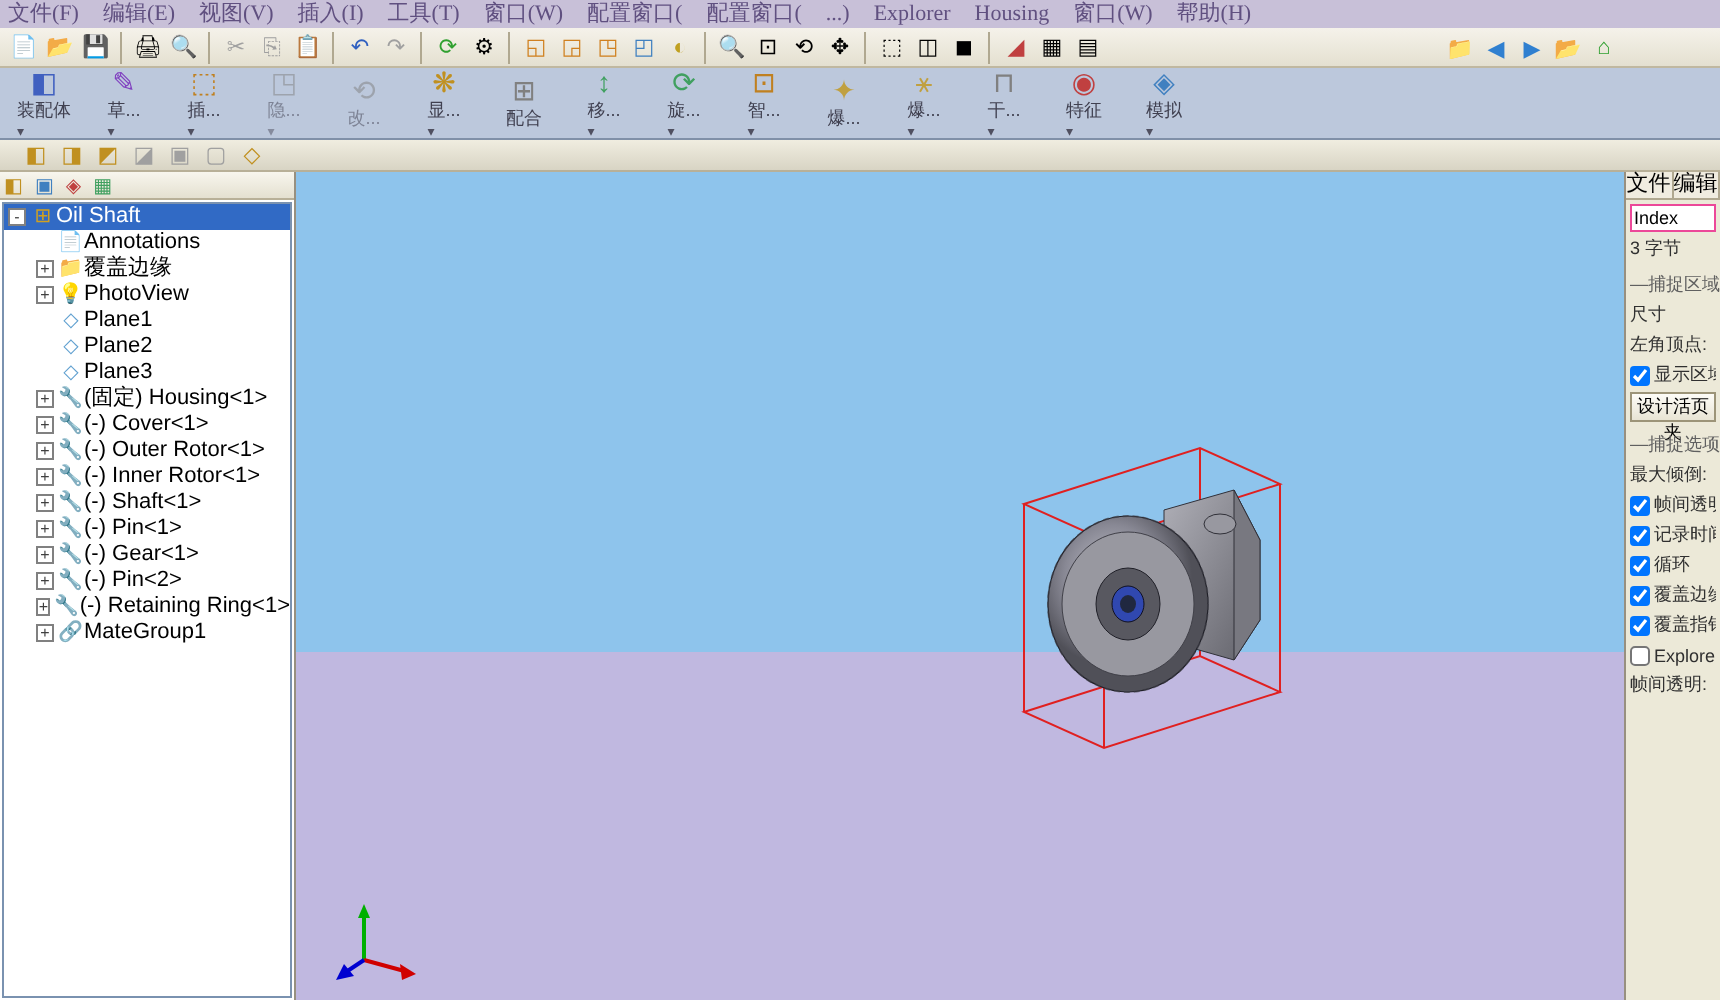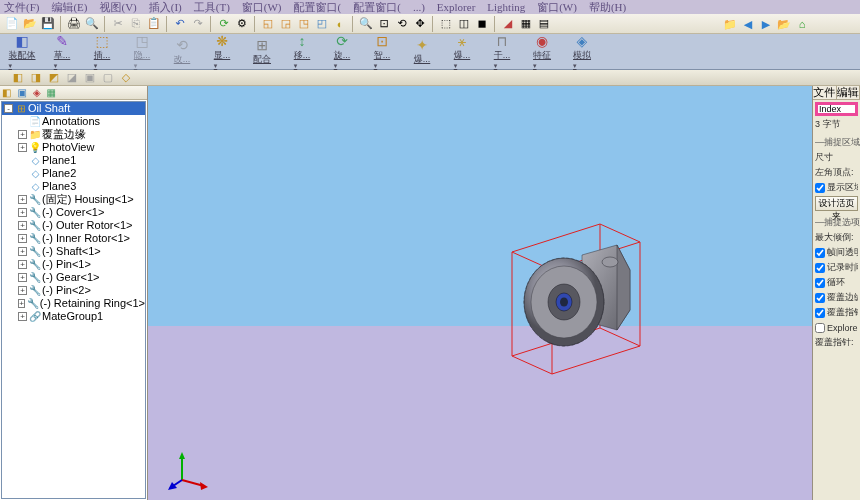--- a/index.html
+++ b/index.html
@@ -8,21 +8,21 @@
 .menubar { height: 14px; display: flex; gap: 12px; padding: 0 4px; background: #c8c0d8; color: #605080; font-size: 10px; line-height: 14px; overflow: hidden; }
 .menubar span { white-space: nowrap; font-family: Liberation Serif, serif; }
 
 .toolbar-row1 { height: 20px; background: linear-gradient(#f5f2ea, #e4e0d0); border-bottom: 1px solid #c0b8a0; display: flex; align-items: center; padding: 0 4px; gap: 2px; }
 .tb-icon { width: 16px; height: 16px; display: flex; align-items: center; justify-content: center; font-size: 11px; cursor: pointer; }
 .tb-sep { width: 2px; height: 16px; border-left: 1px solid #b0a890; margin: 0 2px; }
 
 .ribbon { height: 36px; background: #bcc8dc; border-bottom: 1px solid #8090a8; display: flex; align-items: center; padding: 2px 4px; gap: 4px; }
 .ribbon-btn { height: 30px; min-width: 36px; display: flex; flex-direction: column; align-items: center; justify-content: center; cursor: pointer; border: 1px solid transparent; padding: 0 2px; gap: 1px; }
 .ribbon-ico { font-size: 14px; height: 14px; line-height: 14px; }
-.ribbon-lbl { font-size: 9px; color: #404050; white-space: nowrap; text-decoration: underline; }
+.ribbon-lbl { font-size: 9px; color: #404050; white-space: nowrap; }
 .ribbon-drop { font-size: 7px; color: #505060; }
 
 .thin-bar { height: 16px; background: linear-gradient(#f0ede0, #d8d4c4); border-bottom: 1px solid #b8b098; display: flex; align-items: center; padding-left: 10px; gap: 2px; }
 
 .workspace { position: absolute; top: 86px; left: 0; right: 0; bottom: 0; display: flex; }
 
 .left-panel { width: 148px; background: #fff; border-right: 1px solid #989080; display: flex; flex-direction: column; }
 .panel-tabs { height: 14px; background: linear-gradient(#f8f6ee, #e4e0d0); border-bottom: 1px solid #b8b098; display: flex; align-items: center; padding: 0 2px; gap: 6px; }
 .panel-tabs span { font-size: 10px; cursor: pointer; }
 .tree { flex: 1; background: #fff; border: 1px solid #7a92b0; margin: 1px; overflow: auto; font-family: "Courier New", monospace; font-size: 11px; line-height: 13px; }
@@ -36,21 +36,21 @@
 .viewport { flex: 1; position: relative; background: linear-gradient(to bottom, #8ec4ec 0%, #8ec4ec 58%, #c0b8e0 58%, #c0b8e0 100%); }
 .bbox { position: absolute; left: 364px; top: 138px; width: 130px; height: 150px; }
 .bbox svg { position: absolute; top: 0; left: 0; overflow: visible; }
 .part { position: absolute; left: 374px; top: 154px; width: 112px; height: 120px; }
 .axis-triad { position: absolute; left: 20px; bottom: 10px; width: 40px; height: 40px; }
 
 .right-panel { width: 48px; background: #ece9d8; border-left: 1px solid #989080; display: flex; flex-direction: column; font-size: 9px; }
 .rp-tabs { height: 14px; display: flex; border-bottom: 1px solid #b0a890; }
 .rp-tabs div { flex: 1; text-align: center; line-height: 13px; border-right: 1px solid #b0a890; background: #f0ece0; cursor: pointer; }
 .rp-body { padding: 2px; display: flex; flex-direction: column; gap: 2px; overflow: hidden; }
-.rp-input { width: 100%; height: 14px; font-size: 9px; border: 3px solid #ec4899; background: #fff; padding: 0 1px; }
+.rp-input { width: 100%; height: 14px; font-size: 9px; border: 1px solid #ec4899; background: #fff; padding: 0 1px; }
 .rp-row { display: flex; align-items: center; gap: 2px; height: 13px; }
 .rp-chk { width: 10px; height: 10px; }
 .rp-lbl { font-size: 9px; color: #303030; white-space: nowrap; overflow: hidden; }
 .rp-section { color: #606060; font-size: 9px; margin-top: 3px; white-space: nowrap; }
 .rp-btn { height: 15px; background: linear-gradient(#fdfcf7,#e8e4d4); border: 1px solid #9c9478; font-size: 9px; cursor: pointer; text-align: center; line-height: 13px; }
 
 .file-icons { position: absolute; top: 14px; right: 50px; height: 20px; display: flex; align-items: center; gap: 2px; }
 </style>
 </head>
 <body>
@@ -59,21 +59,21 @@
     <span>文件(F)</span>
     <span>编辑(E)</span>
     <span>视图(V)</span>
     <span>插入(I)</span>
     <span>工具(T)</span>
     <span>窗口(W)</span>
     <span>配置窗口(</span>
     <span>配置窗口(</span>
     <span>...)</span>
     <span>Explorer</span>
-    <span>Lighting</span>
+    <span>Housing</span>
     <span>窗口(W)</span>
     <span>帮助(H)</span>
   </div>
 
 <div class="toolbar-row1">
   <span class="tb-icon">📄</span>
   <span class="tb-icon">📂</span>
   <span class="tb-icon">💾</span>
   <span class="tb-sep"></span>
   <span class="tb-icon">🖨</span>
@@ -385,16 +385,16 @@
           <span class="rp-lbl">覆盖边缘</span>
         </div>
       <div class="rp-row">
           <input type="checkbox" class="rp-chk" checked="" style="">
           <span class="rp-lbl">覆盖指针</span>
         </div>
       <div class="rp-row">
           <input type="checkbox" class="rp-chk" style="">
           <span class="rp-lbl">Explorer</span>
         </div>
-      <div class="rp-lbl">覆盖指针:</div>
+      <div class="rp-lbl">帧间透明:</div>
     </div>
   </div>
 </div>
 
 </body></html>

